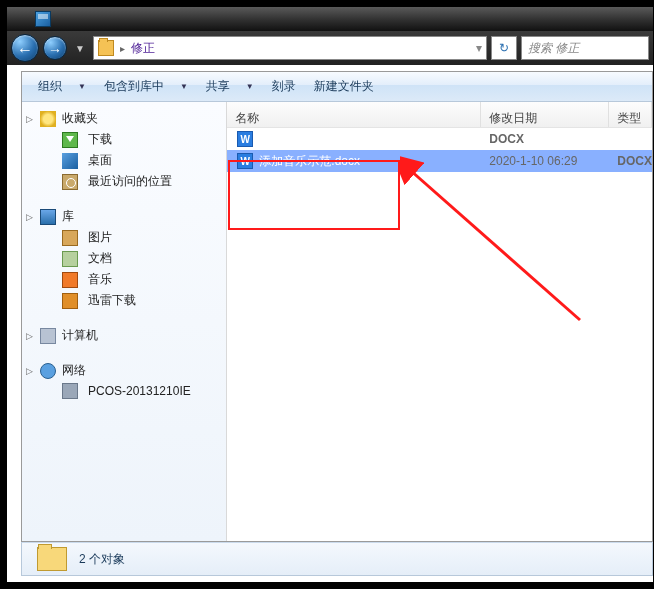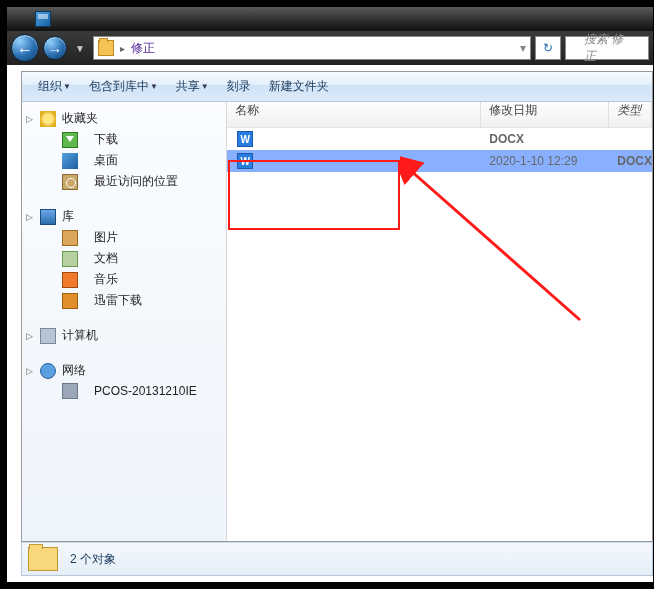--- a/index.html
+++ b/index.html
@@ -57,46 +57,46 @@
     flex:1; height:24px; background:#fff; border:1px solid #888;
     display:flex; align-items:center; padding:0 4px; gap:6px;
   }
   .addrbar .folder-ic { width:16px;height:16px; background:#f5c255; border:1px solid #c08a20; position:relative;}
   .addrbar .folder-ic:before{content:"";position:absolute;left:0;top:-3px;width:7px;height:3px;background:#f5c255;border:1px solid #c08a20;border-bottom:none;}
   .addrbar .sep { color:#666; font-size:10px;}
   .addrbar .crumb { color:#4c1d95;}
   .addrbar .sep2 { margin-left:auto; color:#888;}
   .refbtn, .searchbox { height:24px; border:1px solid #888; background:#fff; display:flex;align-items:center;}
   .refbtn { width:26px; justify-content:center; color:#2a6fb0;}
-  .searchbox { width:84px; padding:0 18px; color:#888; font-style:italic;}
+  .searchbox { width:128px; padding:0 6px; color:#888; font-style:italic;}
   
   .contentframe {
     position:absolute; left:14px; top:64px; right:0; bottom:40px;
     background:#fff; border:1px solid #9a9a9a;
     display:flex; flex-direction:column;
   }
   .toolbar {
     height:30px;
     background: linear-gradient(to bottom,#f7fbff 0%, #e3eefb 45%, #cfe3f7 46%, #dceaf8 100%);
     border-bottom:1px solid #b7c8da;
     display:flex; align-items:center; gap:2px; padding:0 8px;
     color:#1a3a5a;
   }
-  .tbtn { padding:4px 8px; display:flex;align-items:center;gap:1px; cursor:default;}
+  .tbtn { padding:4px 8px; display:flex;align-items:center;gap:16px; cursor:default;}
   .tbtn .dd { font-size:8px; color:#335;}
   .panes { flex:1; display:flex; min-height:0; }
   .sidebar {
     width:208px; border-right:1px solid #d9d9d9;
     background: linear-gradient(to bottom,#fafcff,#eef4fb);
     overflow:hidden; padding:6px 0;
   }
   .sb-group { margin-bottom:14px;}
   .sb-head { display:flex;align-items:center; gap:6px; padding:2px 6px 2px 18px; color:#222;}
   .sb-head .arrow { position:absolute; margin-left:-14px; font-size:9px; color:#666;}
-  .sb-item { display:flex;align-items:center; gap:16px; padding:2px 6px 2px 40px; color:#222;}
+  .sb-item { display:flex;align-items:center; gap:10px; padding:2px 6px 2px 40px; color:#222;}
   .ic { width:16px;height:16px; display:inline-block; flex:0 0 16px;}
   .ic-star{background:radial-gradient(circle,#ffe680 40%,#e0b020 70%);}  
   .ic-dl{background:#5fb84c;border:1px solid #2d7a20;}
   .ic-dl:after{content:"";display:block;margin:3px auto 0;width:0;height:0;border-left:4px solid transparent;border-right:4px solid transparent;border-top:6px solid #fff;}
   .ic-desk{background:linear-gradient(135deg,#5aa0e0,#1a5fa0);}
   .ic-recent{background:#c9a96b;border:1px solid #8a6a30;position:relative;}
   .ic-recent:after{content:"";position:absolute;left:3px;top:3px;width:8px;height:8px;border:1px solid #fff;border-radius:50%;}
   .ic-lib{background:linear-gradient(180deg,#6aa7e8,#2a6fab);border:1px solid #1a4a78;}
   .ic-vid{background:#a3bfe8;border:1px solid #5a7fbb;}
   .ic-pic{background:#d8a75a;border:1px solid #9a6a20;}
@@ -105,44 +105,44 @@
   .ic-music{background:#f07a2a;border:1px solid #a04a10;}
   .ic-pc{background:#b8c3d3;border:1px solid #7888a0;}
   .ic-net{background:#5aa0e0;border:1px solid #2a6090;border-radius:50%;}
   .ic-node{background:#9aa7b8;border:1px solid #6a788a;}
   .main { flex:1; position:relative; background:#fff;}
   .cols {
     height:26px; border-bottom:1px solid #e4e4e4;
     display:flex; align-items:center; color:#444;
     background:linear-gradient(to bottom,#fdfdfd,#f0f0f0);
   }
-  .col { padding:0 8px; border-right:1px solid #e0e0e0; height:100%; display:flex;align-items:flex-start;}
+  .col { padding:0 8px; border-right:1px solid #e0e0e0; height:100%; display:flex;align-items:flex-end;}
   .col.name{flex:0 0 254px;}
   .col.date{flex:0 0 128px;font-family:Liberation Serif, serif;}
-  .col.type{flex:1;font-style:italic;}
+  .col.type{flex:1;}
   .filerow { display:flex; align-items:center; height:22px;}
   .filerow .cell-name{flex:0 0 254px; padding-left:10px; display:flex;align-items:center;gap:6px;}
   .filerow .cell-date{flex:0 0 128px; color:#666; padding-left:8px;}
   .filerow .cell-type{flex:1; color:#666; padding-left:8px;font-weight:bold;}
   .ic-word{width:16px;height:16px;background:#2a7de0;display:flex;align-items:center;justify-content:center;color:#fff;font-size:10px;font-weight:bold;border:1px solid #1a5ab0;}
   .filerow.sel { background:#89b0ff; }
   .filerow.sel .cell-name { color:#fff; }
   
   .redbox {
     position:absolute; border:2px solid #ff1a1a;
     left:228px; top:160px; width:172px; height:70px;
     pointer-events:none;
   }
   .arrow-svg { position:absolute; left:400px; top:150px; width:200px; height:180px; pointer-events:none;}
   
   .statusbar {
     position:absolute; left:14px; right:0; bottom:6px; height:34px;
     background:linear-gradient(to bottom,#f4f8fd,#e5eef8);
     border:1px solid #b7c8da; border-top:1px solid #cadaec;
-    display:flex; align-items:center; gap:12px; padding:0 6px;
+    display:flex; align-items:center; gap:12px; padding:0 15px;
     color:#1a3a5a;
   }
   .status-ic { width:30px;height:24px;background:#f8d87a;border:1px solid #c09a30;position:relative;}
   .status-ic:before{content:"";position:absolute;left:0;top:-4px;width:12px;height:4px;background:#f8d87a;border:1px solid #c09a30;border-bottom:none;}
 </style>
 </head>
 <body>
 
 <div class="window">
   <div class="titlebar">
@@ -265,22 +265,23 @@
         </div>
         <div class="filerow">
           <div class="cell-name">
               <span class="ic-word">W</span>
             </div>
           <div class="cell-type">DOCX</div>
         </div>
         <div class="filerow sel">
           <div class="cell-name">
               <span class="ic-word">W</span>
-            </div>
-          <div class="cell-date">2020-1-10 12:29</div>
+              <span>添加音乐示范.docx</span>
+            </div>
+          <div class="cell-date">2020-1-10 06:29</div>
           <div class="cell-type">DOCX</div>
         </div>
       </div>
     </div>
   </div>
 
   <div class="statusbar">
     <div class="status-ic"></div>
     <span>2 个对象</span>
   </div>

